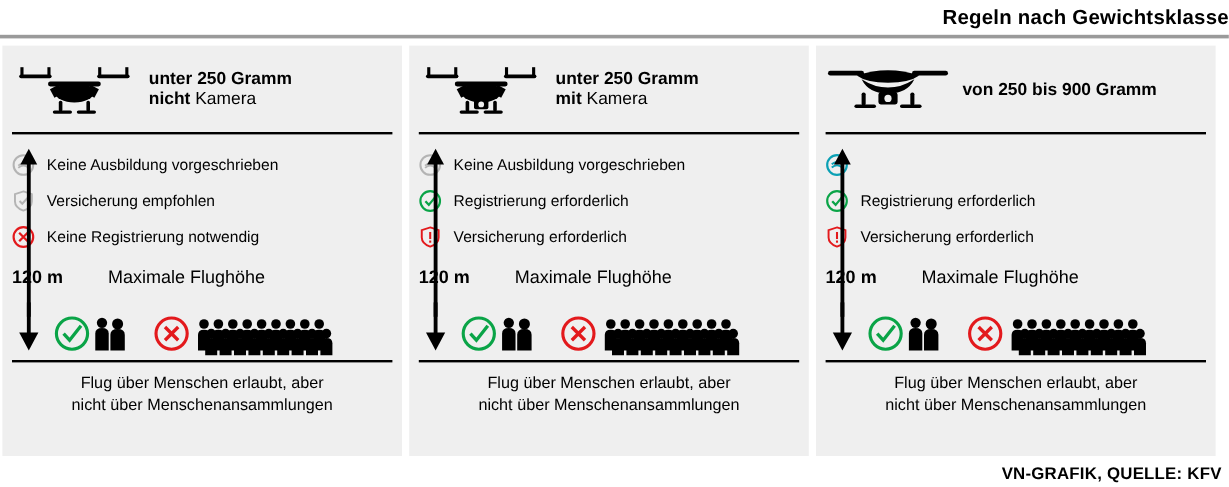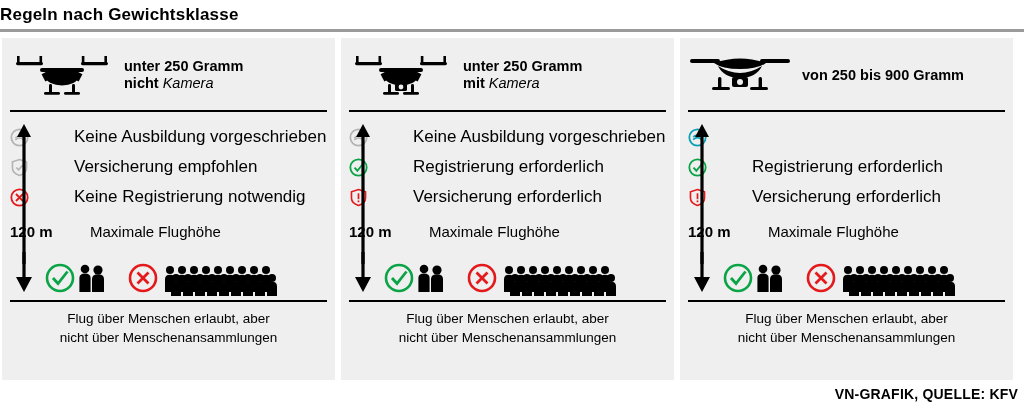--- a/index.html
+++ b/index.html
@@ -14,21 +14,21 @@
     color: #000000;
     position: relative;
     overflow: hidden;
   }
   .page {
     width: 1024px;
     height: 406px;
     position: relative;
   }
   .title {
-    text-align: left;
+    text-align: right;
     font-size: 17px;
     font-weight: bold;
     letter-spacing: 0.2px;
     padding-top: 4px;
     height: 24px;
     line-height: 22px;
     border-radius: 10px;
   }
   .title-rule {
     position: absolute;
@@ -71,39 +71,37 @@
     align-items: center;
     justify-content: center;
   }
   .head-text {
     font-size: 14.5px;
     line-height: 17px;
     font-weight: bold;
   }
   .head-text .light {
     font-weight: normal;
-    font-style: italic;
   }
   .head-rule {
     height: 2px;
     background: #000;
     margin: 4px 8px 0 8px;
   }
   .rules {
     padding: 10px 8px 0 8px;
   }
   .rule-row {
     display: flex;
     align-items: center;
     gap: 10px;
     height: 30px;
   }
   .rule-label {
-    font-size: 17px;
-    margin-left: 35px;
+    font-size: 13px;
   }
   .icon-badge {
     width: 19px;
     height: 19px;
     flex: 0 0 19px;
     display: block;
   }
   .alt-row {
     display: flex;
     align-items: flex-end;

